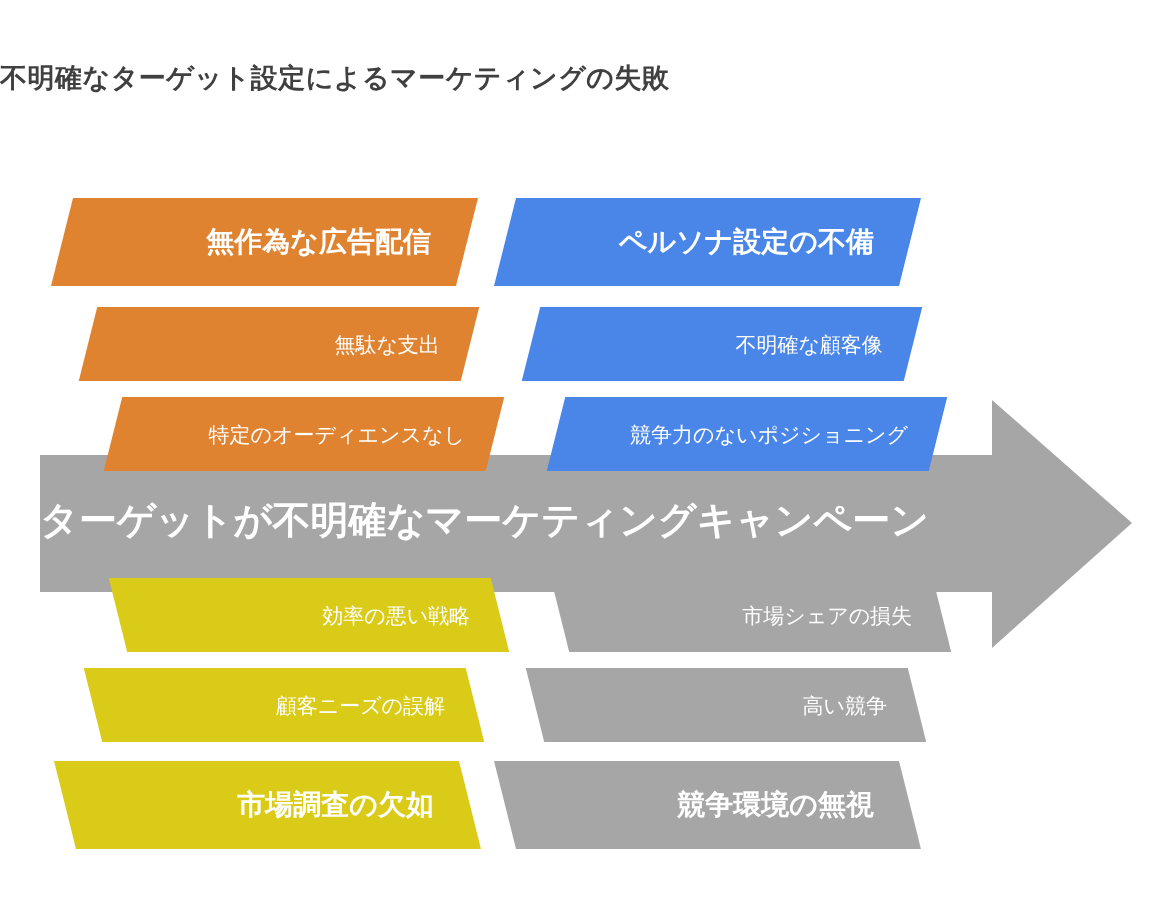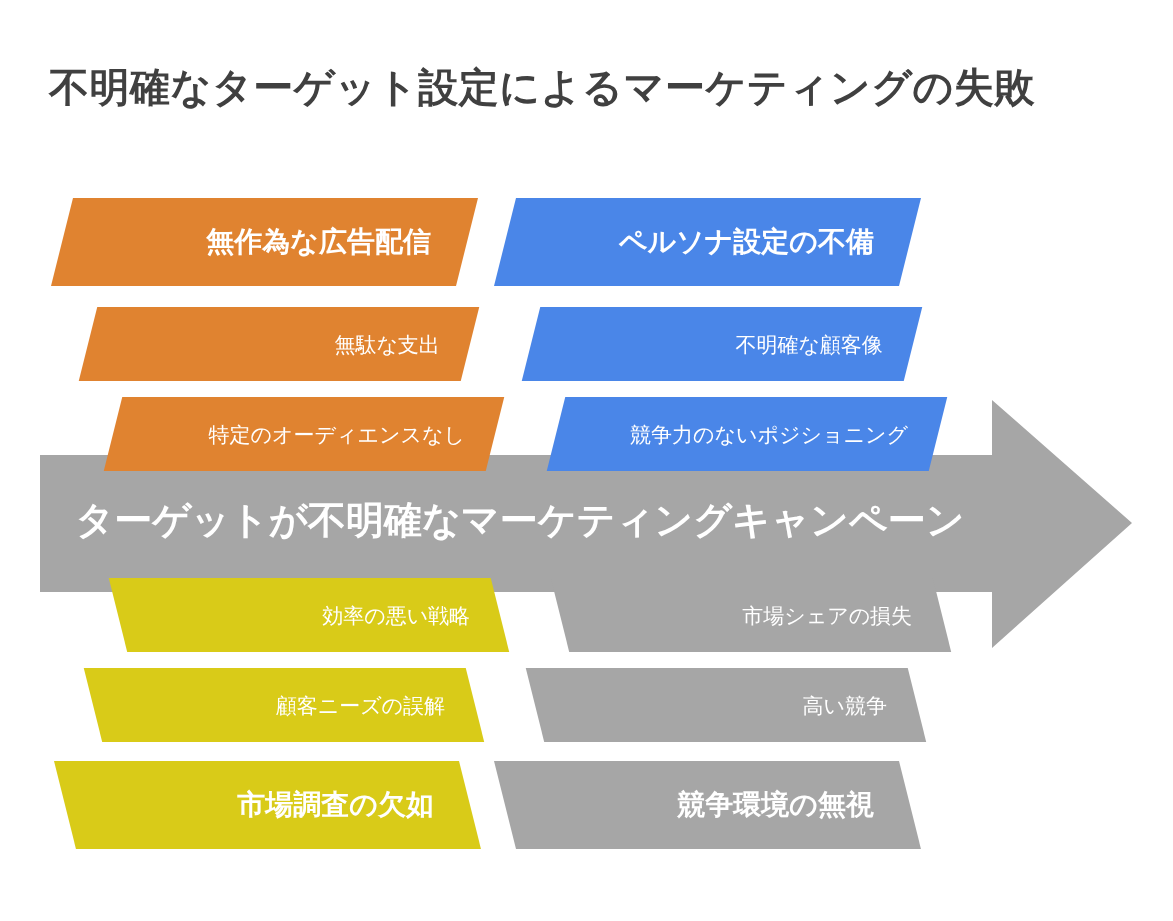--- a/index.html
+++ b/index.html
@@ -17,43 +17,42 @@
     background: #ffffff;
     overflow: hidden;
   }
 
   
   #title {
     position: absolute;
     left: 0;
     top: 60px;
     width: 1035px;
-    text-align: right;
-    font-size: 40px;
+    text-align: left;
+    font-size: 27px;
     font-weight: bold;
     color: #404040;
     letter-spacing: 0.5px;
     white-space: nowrap;
   }
 
   
   #arrow-svg {
     position: absolute;
     left: 0;
     top: 0;
     width: 1173px;
     height: 921px;
     pointer-events: none;
   }
   #arrow-label {
     position: absolute;
     left: 40px;
     top: 495px;
     width: 960px;
-    text-align: center;
     font-size: 38px;
     font-weight: bold;
     color: #ffffff;
     white-space: nowrap;
   }
 
   
   .band {
     position: absolute;
     height: 74px;

